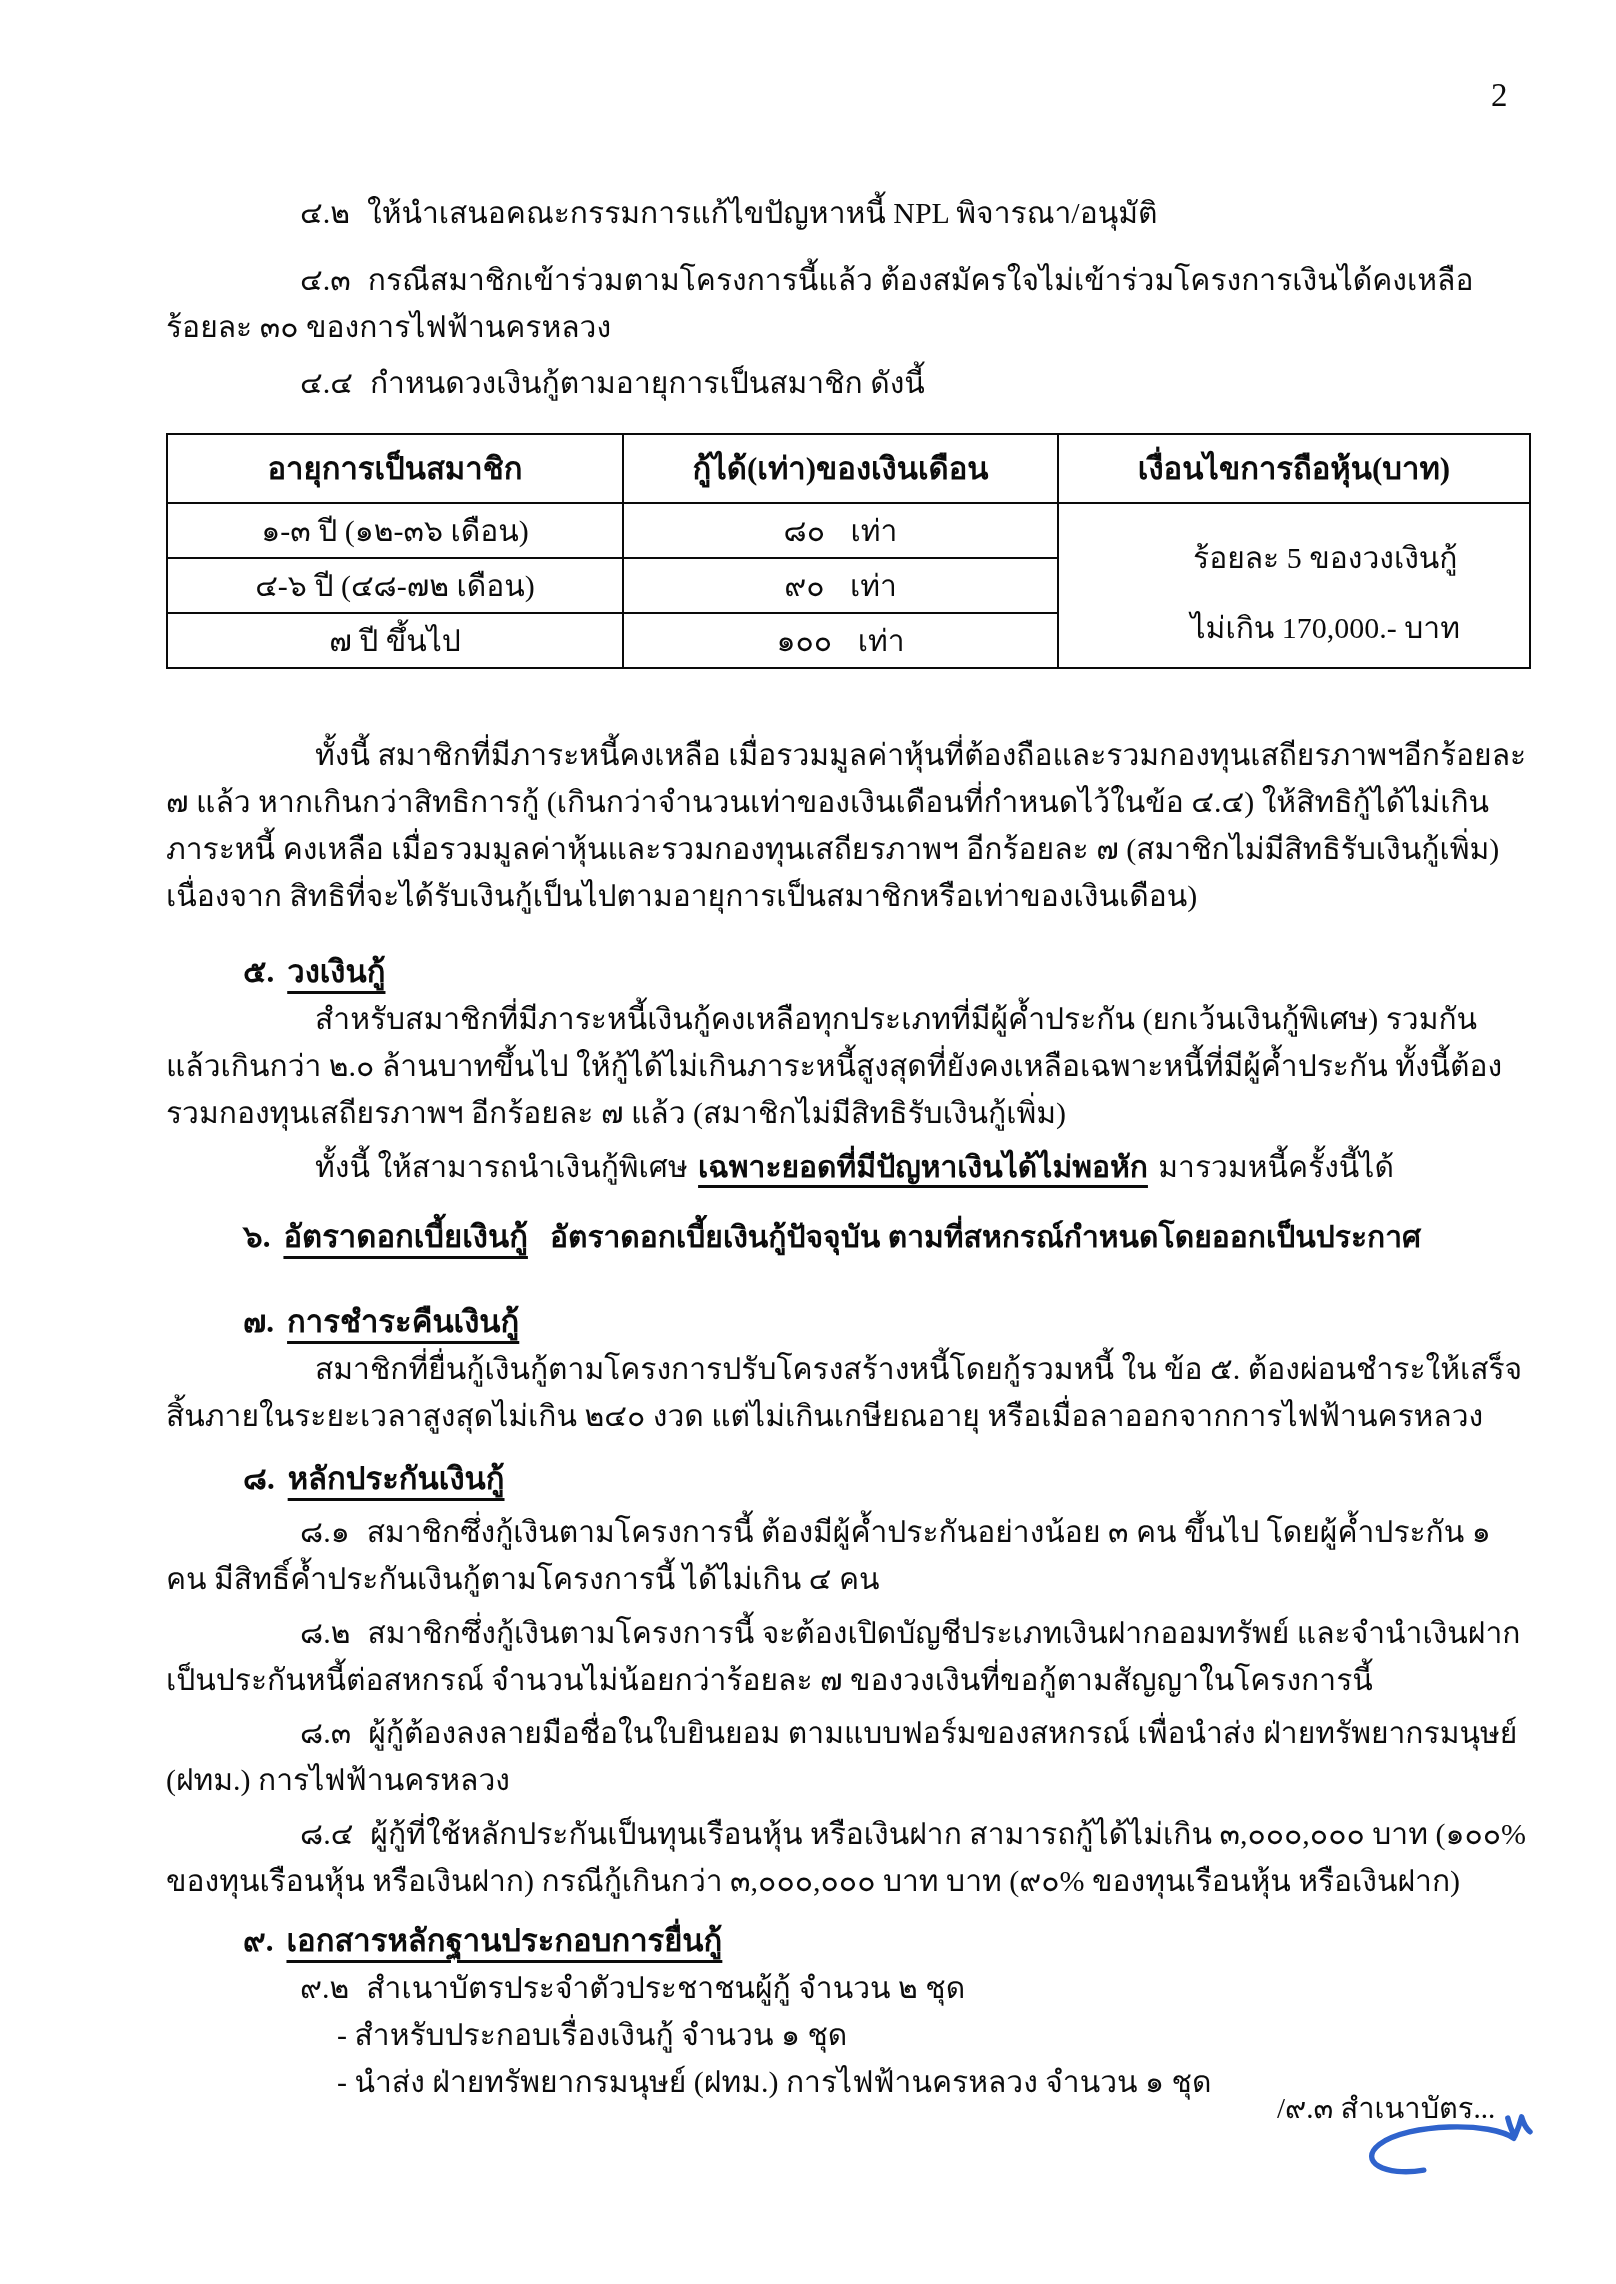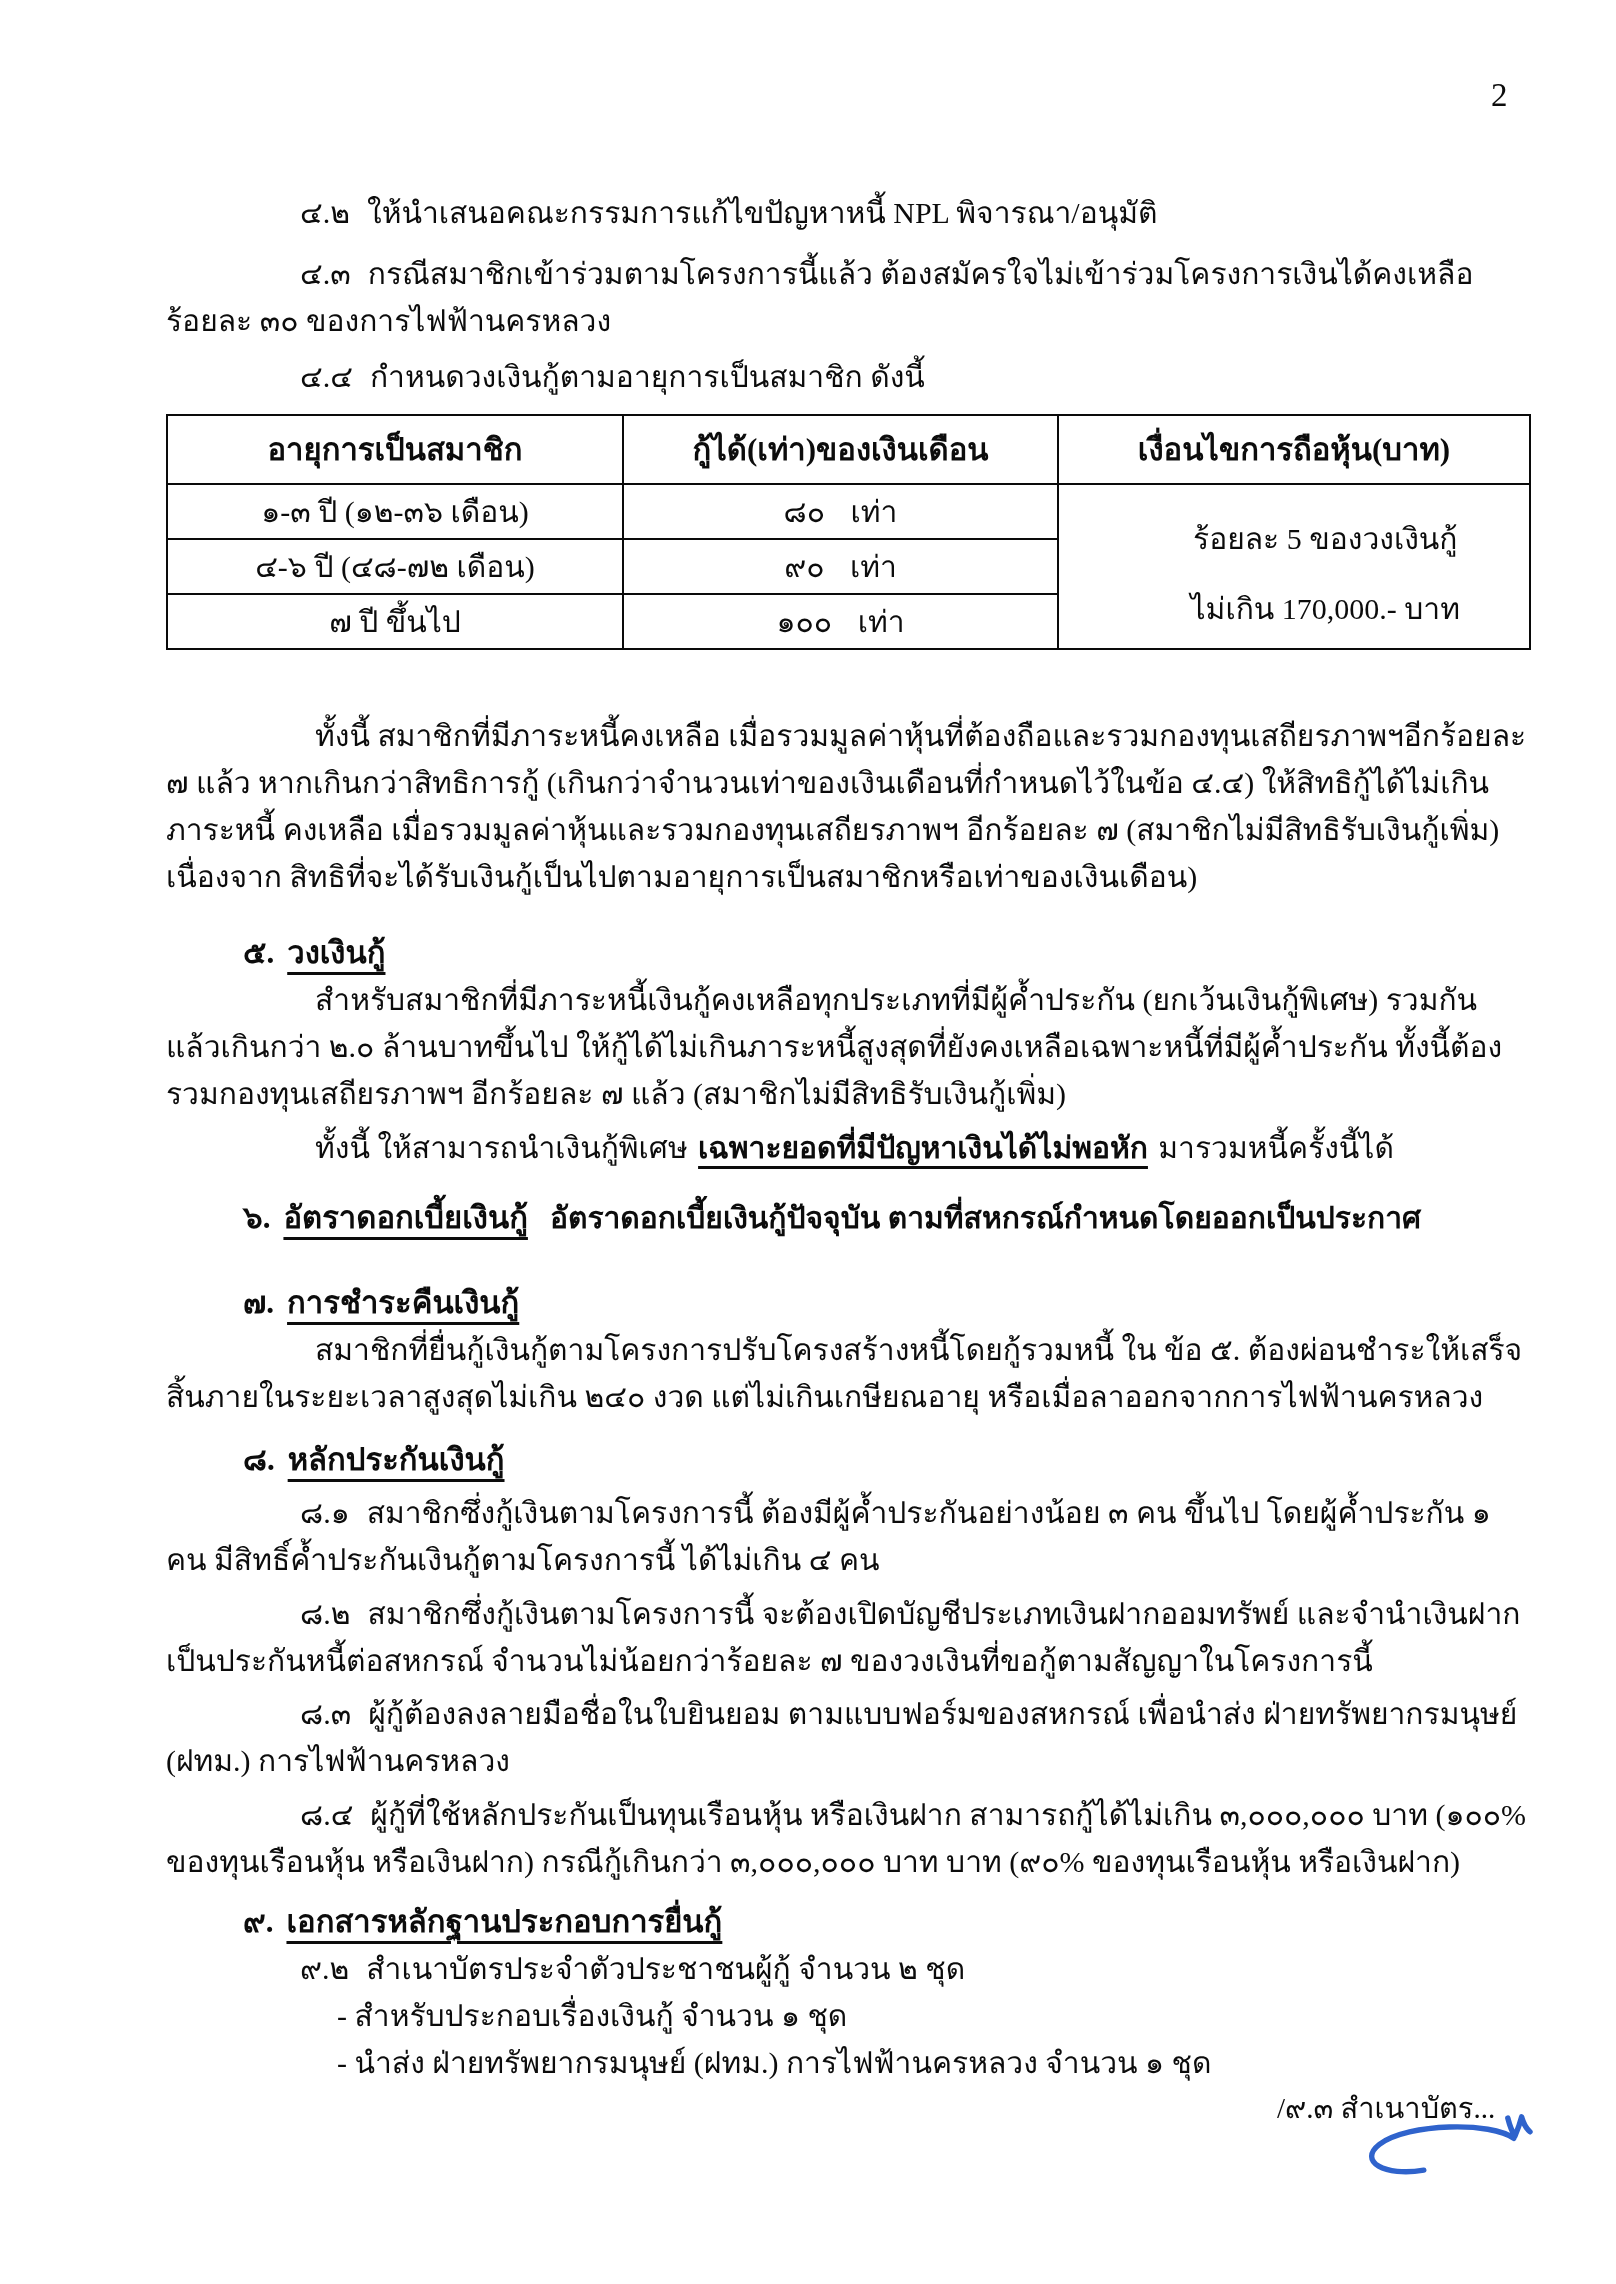--- a/index.html
+++ b/index.html
@@ -10,31 +10,31 @@
     color:#0c0c0c;
     font-family:"Liberation Serif", serif;
     font-size:30px;
     line-height:47px;
     overflow:hidden;
   }
   .pageno{position:absolute;left:1491px;top:72px;font-size:33px;}
   .content{position:absolute;left:166px;top:189px;width:1363px;}
   .num{margin-right:17px;}
   .sub{text-indent:134px;}
-  [data-name="item-4-3"]{margin-top:14px;}
+  [data-name="item-4-3"]{margin-top:20px;}
   [data-name="item-4-4"]{margin-top:9px;}
   .sec{margin-left:77px;font-weight:700;font-size:31px;}
   .sec .u{text-decoration:underline;text-underline-offset:8.5px;text-decoration-thickness:2.6px;}
   .sec .num{margin-right:13px;}
   .para{text-indent:149px;}
   .dash{margin-left:171px;}
   .bold-ul{font-weight:700;text-decoration:underline;text-underline-offset:7.8px;text-decoration-thickness:2.6px;margin:0 10.4px;}
   .after-title{margin-left:22px;font-weight:700;font-size:30px;}
 
-  table.loan-table{border-collapse:collapse;table-layout:fixed;width:1363px;margin-top:14px;padding-left:9px;}
+  table.loan-table{border-collapse:collapse;table-layout:fixed;width:1363px;margin-top:27px;padding-left:9px;}
   table.loan-table th,table.loan-table td{border:2.6px solid #0a0a0a;}
   table.loan-table th{height:65px;font-weight:700;font-size:31px;text-align:center;vertical-align:middle;}
   table.loan-table td{height:51px;text-align:center;vertical-align:middle;}
   td.mult{word-spacing:18px;}
   td.cond{vertical-align:top;text-align:left;padding:14.3px 6.5px 0 69px;}
   .cond-l2{margin-top:23.5px;}
 
   [data-name="note-paragraph"]{margin-top:62px;}
   [data-name="section-5-heading"]{margin-top:29px;}
   [data-name="section-5-para-2"]{margin-top:6.5px;}

